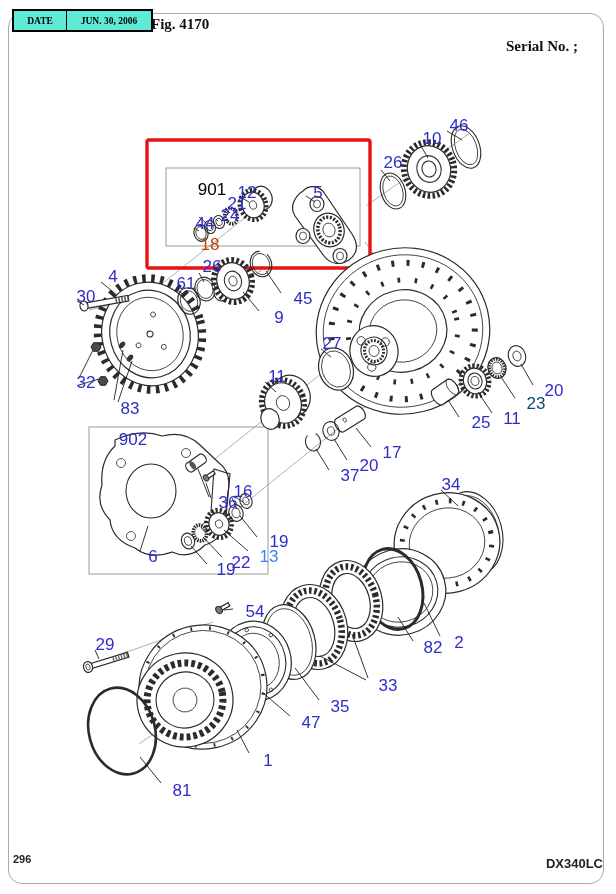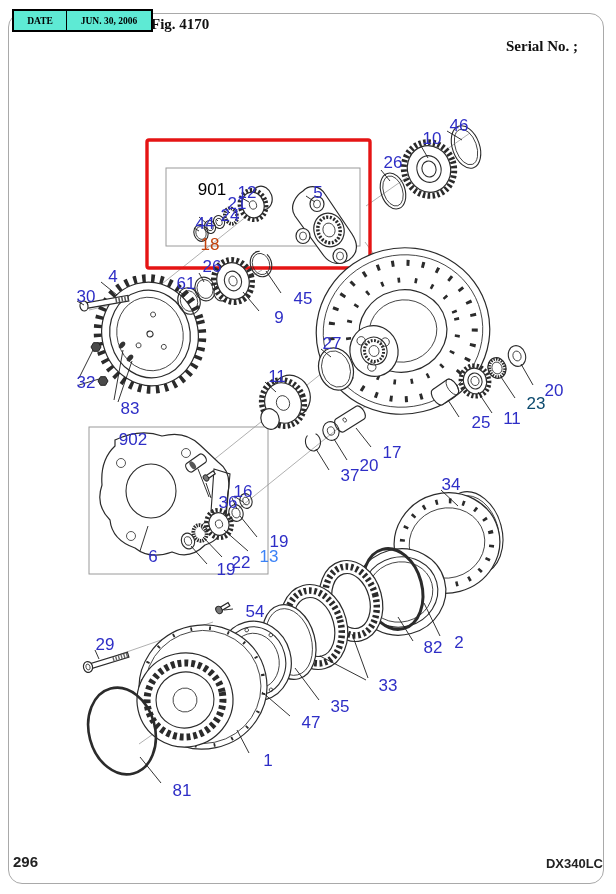--- a/index.html
+++ b/index.html
@@ -14,21 +14,21 @@
   .rev-table{border:2px solid #000;}
   .rev-table td.k{width:44px;}
   .rev-table td.v{width:76px;}
   .fig-label{position:absolute;left:151px;top:16px;font-family:"Liberation Serif",serif;
         font-weight:bold;font-size:15px;color:#111;}
   .title-block{position:absolute;left:215px;top:10px;font-family:"Liberation Serif",serif;
         font-weight:bold;font-size:15.5px;line-height:18px;color:#111;letter-spacing:.4px;white-space:nowrap;}
   .serial{position:absolute;left:506px;top:38px;font-family:"Liberation Serif",serif;
         font-weight:bold;font-size:15px;color:#111;}
   
-  .page-num{position:absolute;left:13px;top:853px;font-weight:bold;font-size:15px;color:#222;}
+  .page-num{position:absolute;left:13px;top:853px;font-weight:bold;font-size:11px;color:#222;}
   .model-code{position:absolute;right:13px;top:856px;font-weight:bold;font-size:13px;color:#222;}
   
   .diagram-svg{position:absolute;left:0;top:0;}
   .labels-layer{position:absolute;left:16px;top:0;width:616px;height:638px;pointer-events:none;}
   .plabel{position:absolute;transform:translate(-50%,-50%);color:#2e2ec6;
         font-size:17px;font-family:"Liberation Sans",sans-serif;white-space:nowrap;}
   
   .k1{fill:none;stroke:#2b2b2b;stroke-width:1.1;}
   .k0{fill:none;stroke:#2b2b2b;stroke-width:0.8;}
   .k2{fill:#fff;stroke:#2b2b2b;stroke-width:1.2;}

